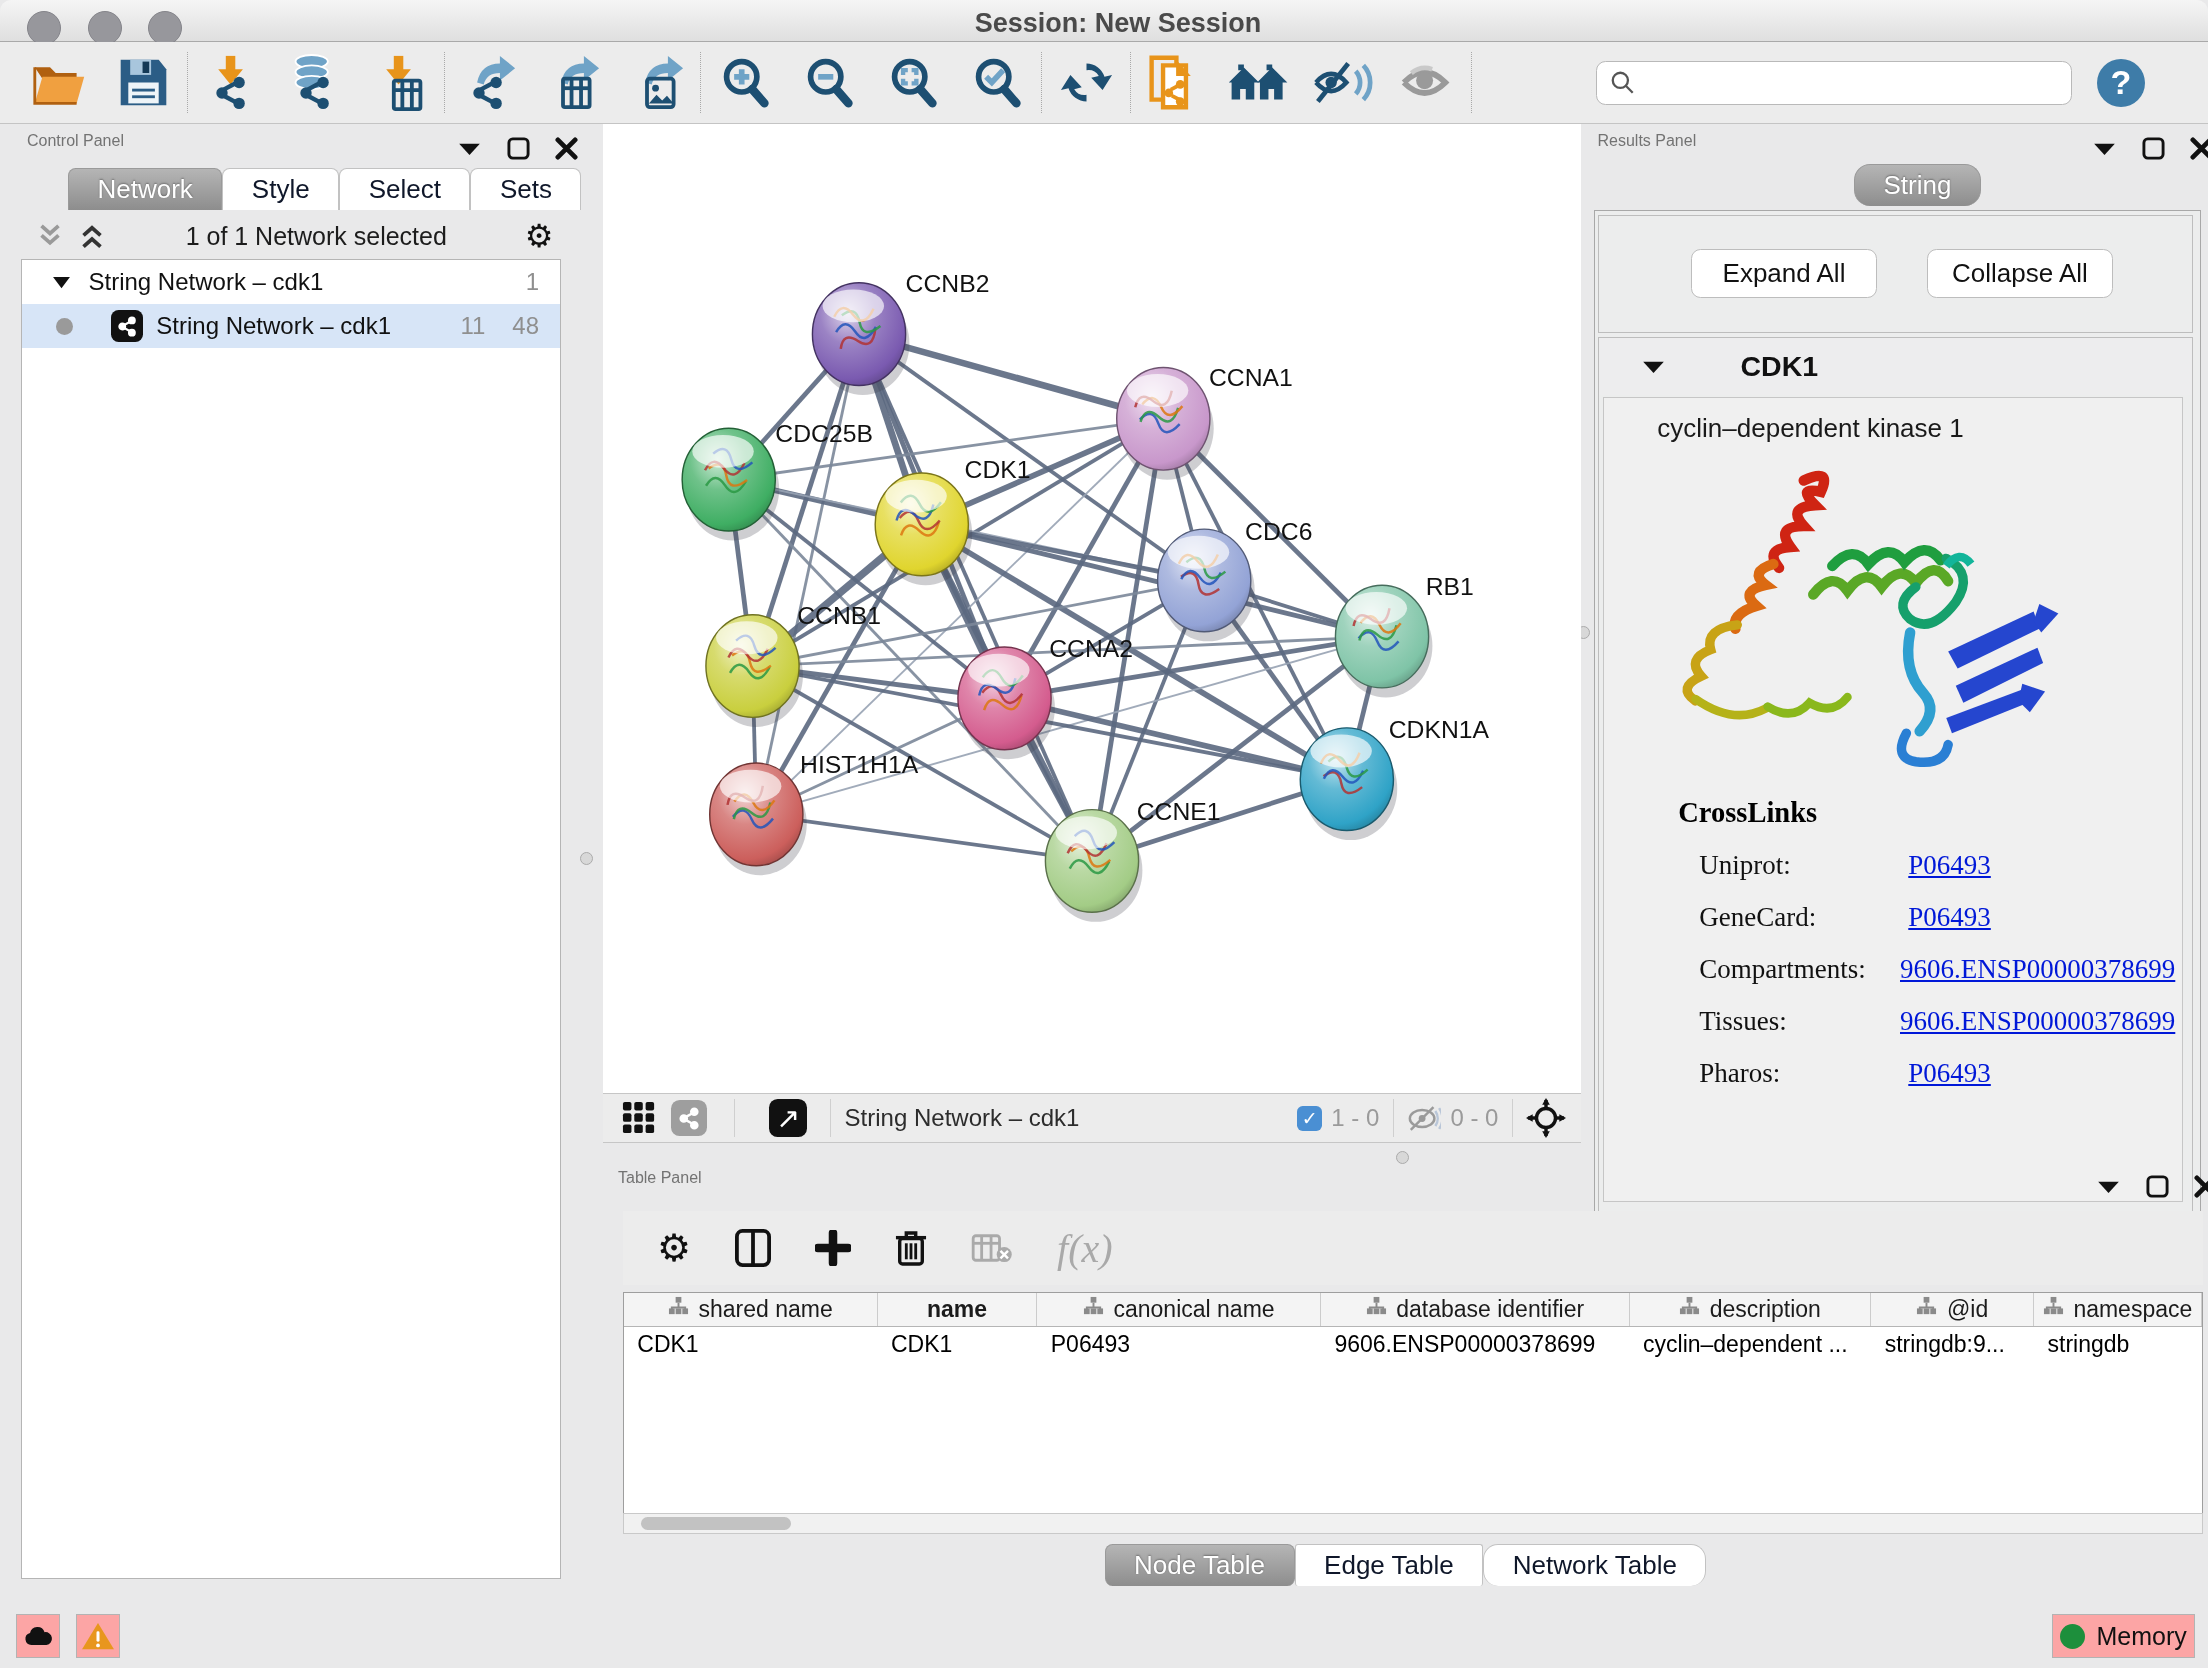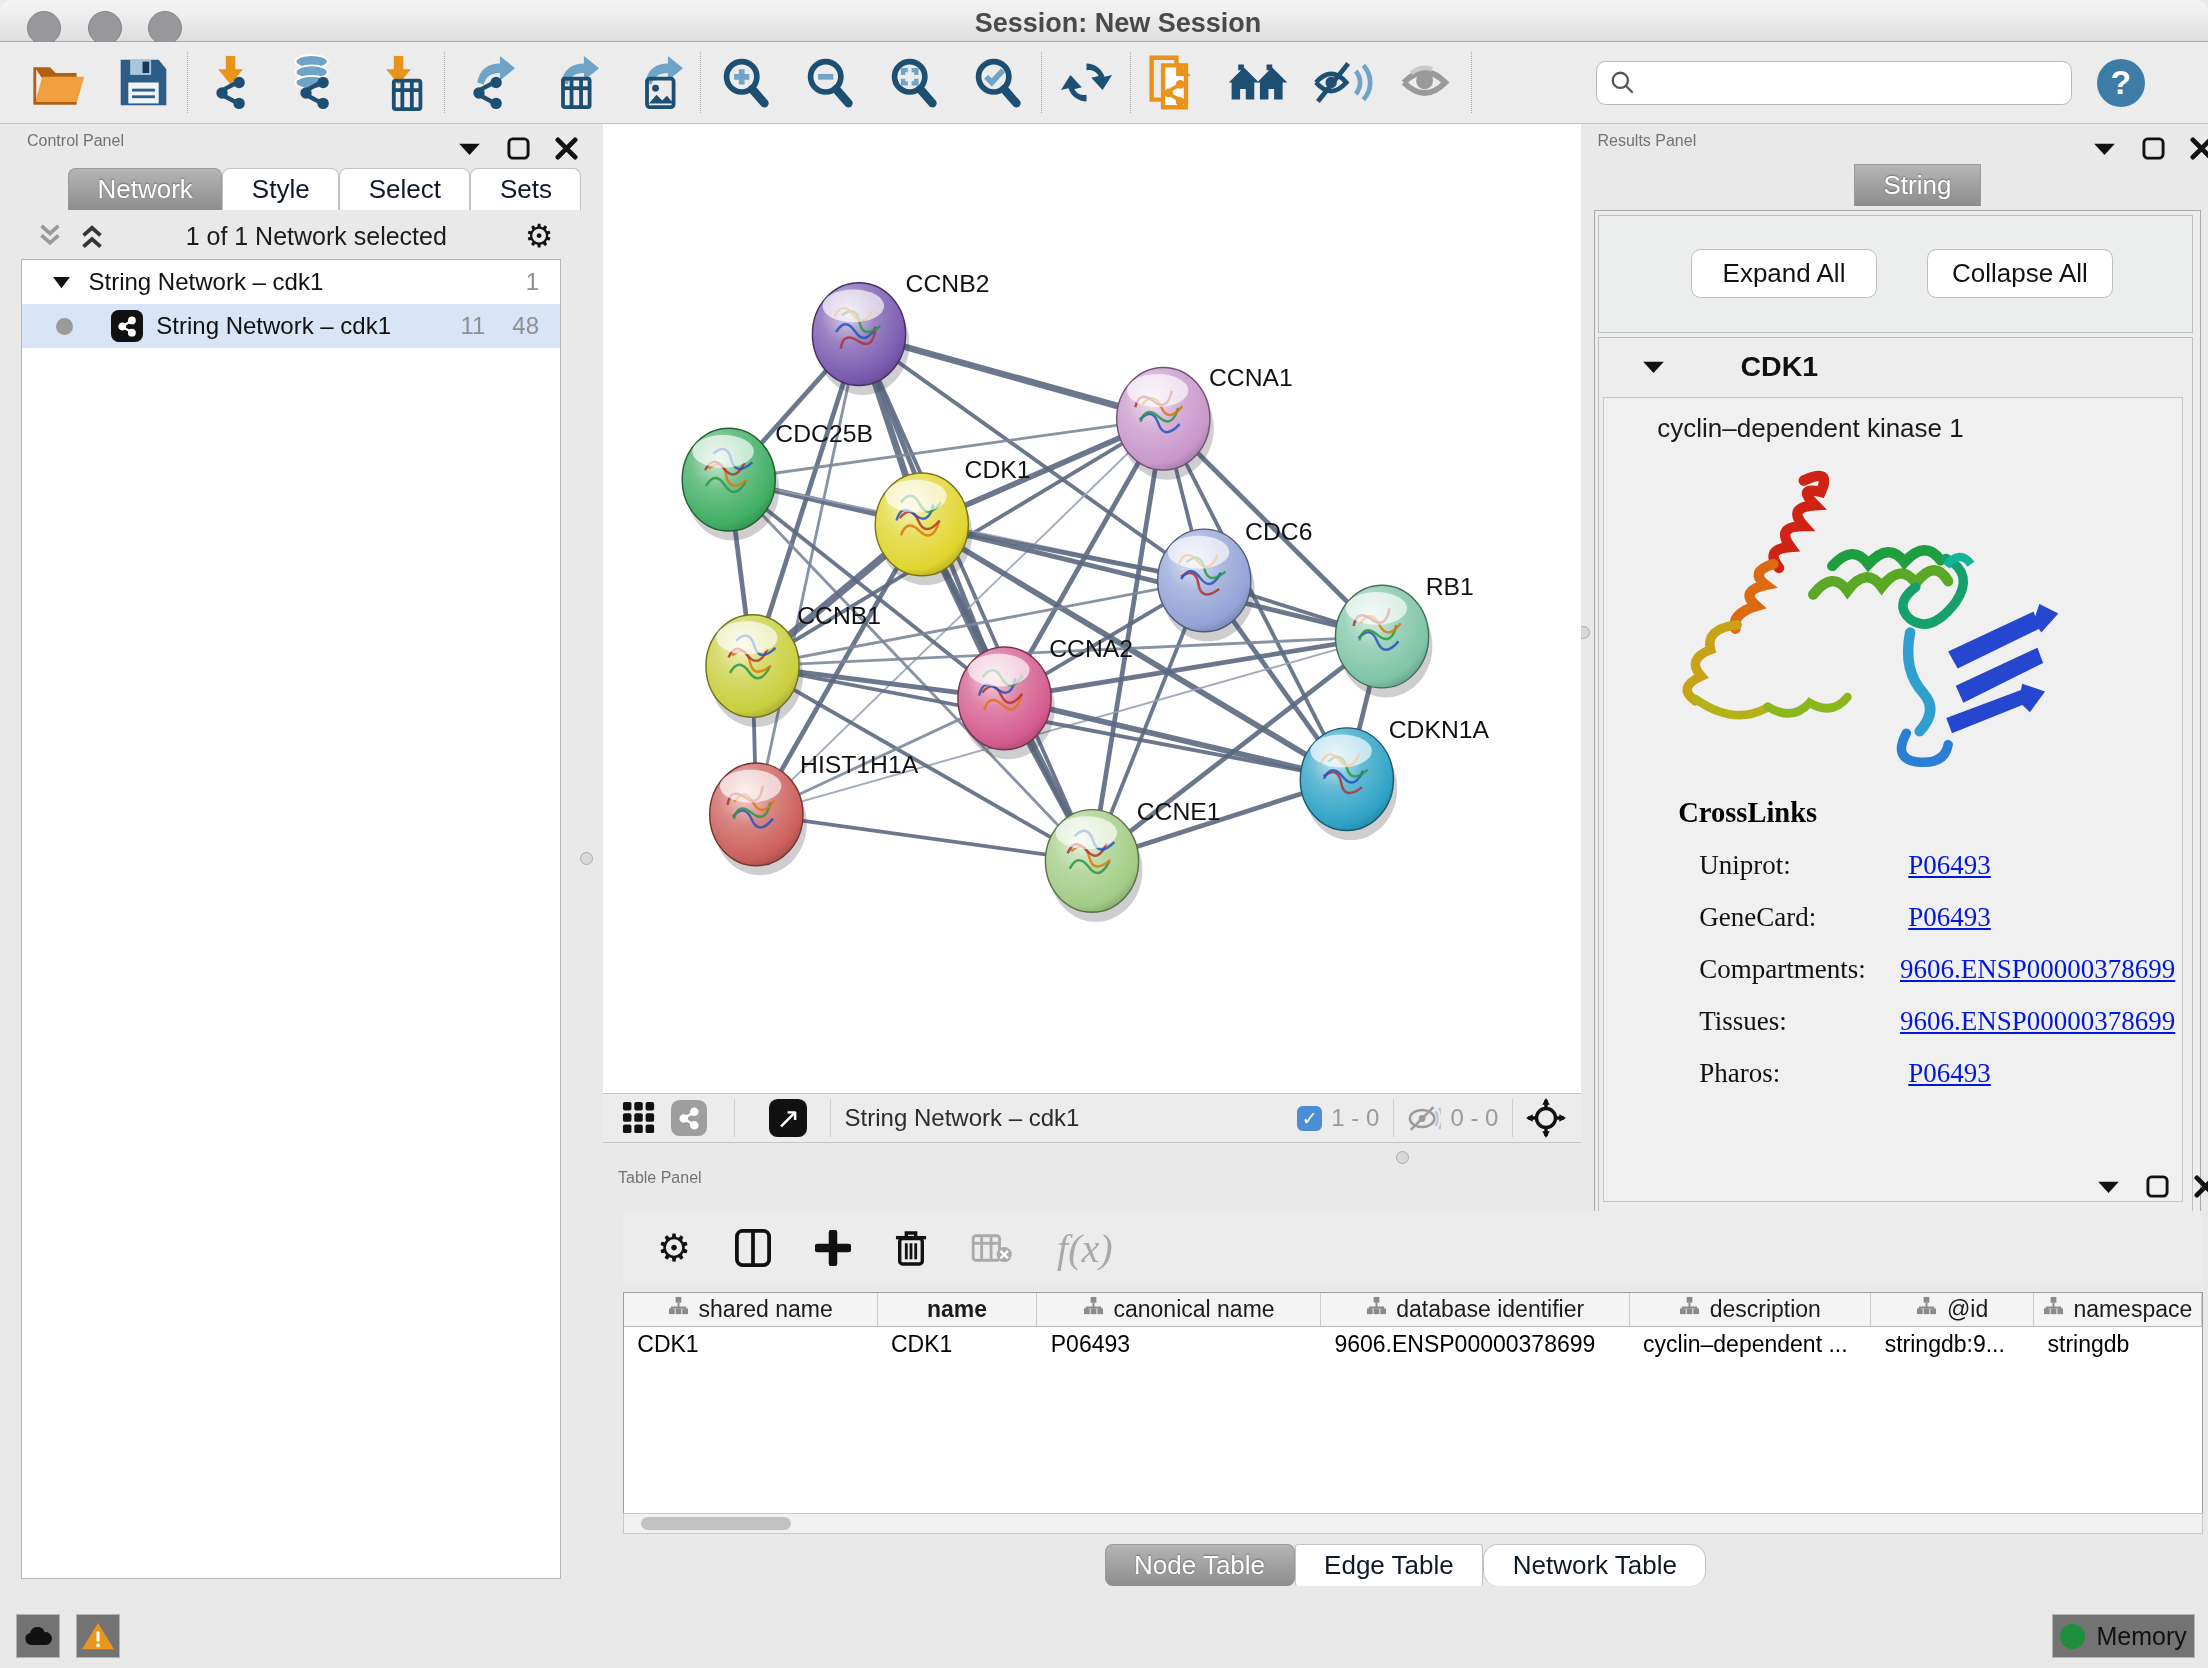--- a/index.html
+++ b/index.html
@@ -103,21 +103,21 @@
   .td { font-size:23px; color:#000; padding-left:13.3px; display:flex; align-items:center;
     overflow:hidden; white-space:nowrap; }
   #tp-hscroll { position:absolute; left:20px; top:348px; width:1580px; height:21px;
     background:#f1f1f1; border:1px solid #c9c9c9; }
   #tp-hthumb { position:absolute; left:17px; top:2.9px; width:150px; height:13.3px;
     border-radius:6.7px; background:#c2c2c2; }
   #tp-tabs { position:absolute; left:0; top:379px; width:1605px; height:41px;
     display:flex; justify-content:center; }
 
   
-  .status-btn { position:absolute; top:1614px; height:44px; background:#737373;
+  .status-btn { position:absolute; top:1614px; height:44px; background:#fca5a5;
     border:1.9px solid #b3b3b3; display:flex; align-items:center; justify-content:center; }
   #memory-btn { left:2052px; width:143px; font-size:25px; color:#111; gap:11.4px; }
   .green-dot { width:25px; height:25px; border-radius:50%; background:#1d8f3c; }
 
   svg text { font-family:"Liberation Sans", sans-serif; }
 </style>
 </head>
 <body>
 
 <div id="titlebar">
@@ -676,21 +676,21 @@
     <svg width="25" height="15" viewBox="0 0 26 16">
         <polygon points="2,3 24,3 13,15" fill="#111"></polygon>
       </svg>
     <svg width="23" height="23" viewBox="0 0 24 24">
         <rect x="2" y="2" width="20" height="20" rx="4" fill="none" stroke="#111" stroke-width="3"></rect>
       </svg>
     <svg width="23" height="23" viewBox="0 0 24 24">
         <path d="M3 3 L21 21 M21 3 L3 21" stroke="#111" stroke-width="5" stroke-linecap="round"></path>
       </svg>
   </div>
-  <div id="rp-tab" class="tab sel" style="border-radius:0">String</div>
+  <div id="rp-tab" class="tab sel" style="border-radius:16px">String</div>
   <div id="rp-box">
     <div id="rp-buttons">
       <div class="rp-btn">Expand All</div>
       <div class="rp-btn">Collapse All</div>
     </div>
     <div id="rp-entry">
       <div id="rp-entry-head">
         <svg width="25" height="15" viewBox="0 0 26 16" style="margin-left:42px">
           <polygon points="2,3 24,3 13,15" fill="#111"></polygon>
           </svg>

